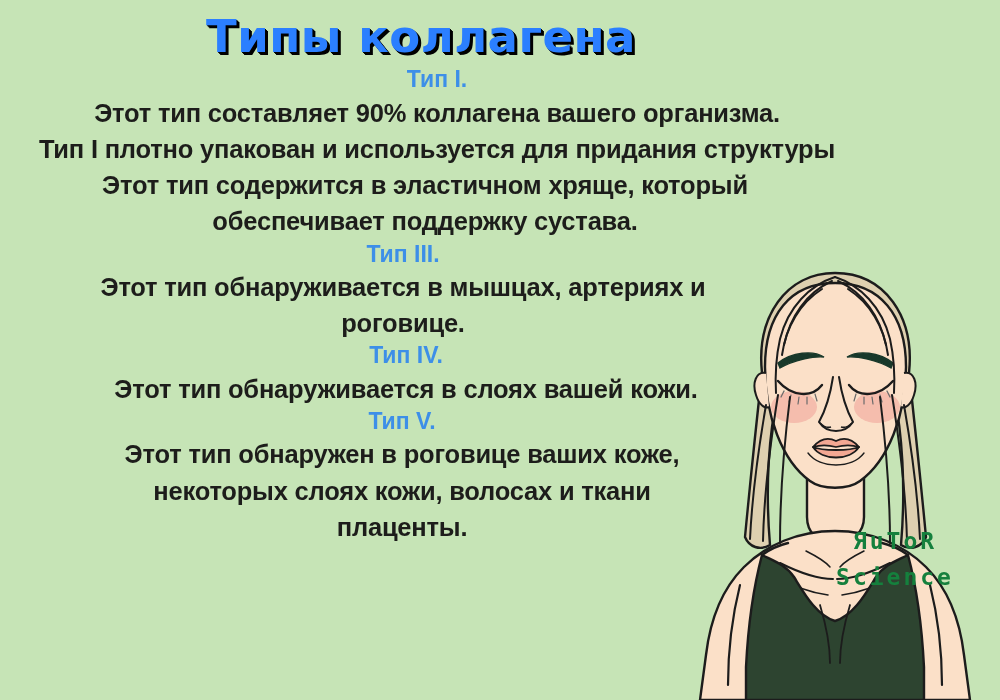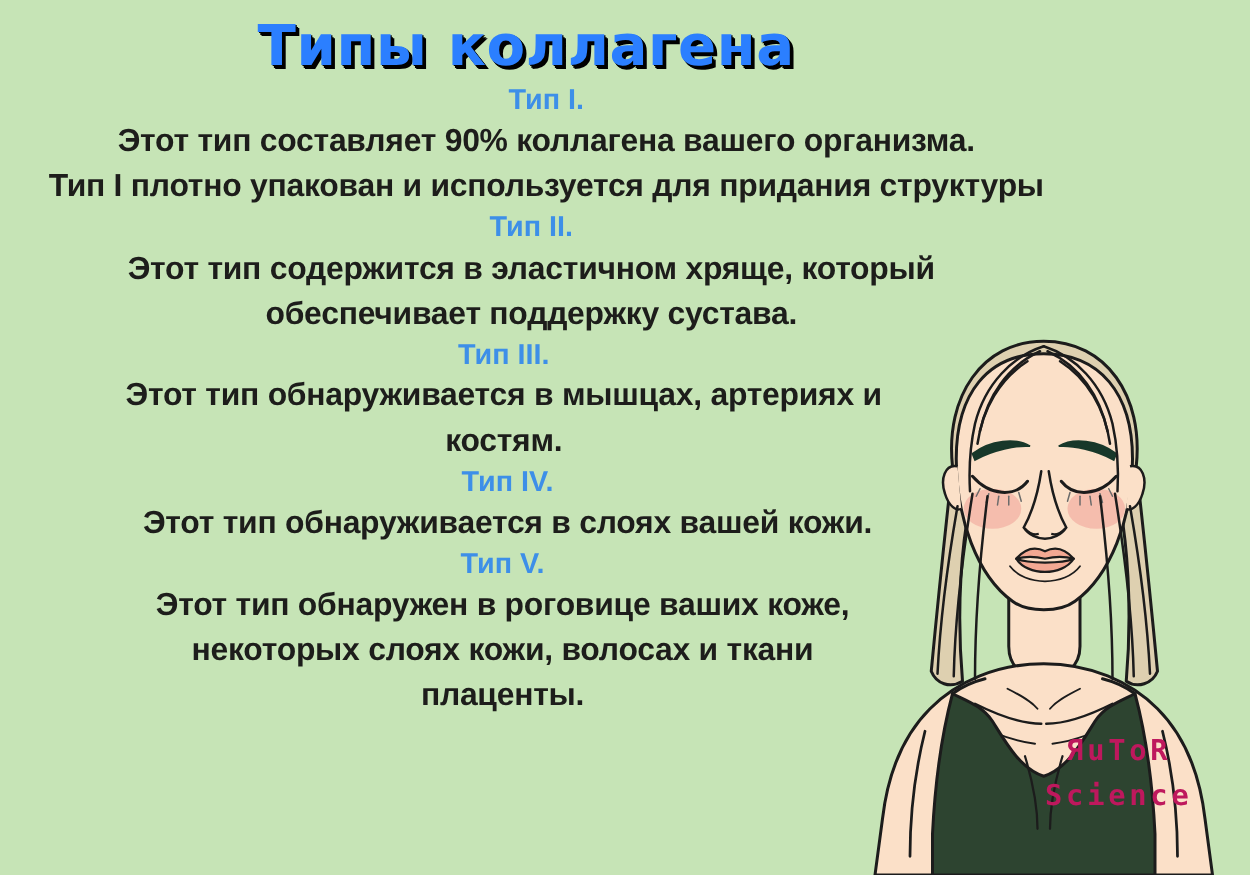--- a/index.html
+++ b/index.html
@@ -91,28 +91,28 @@
   .sec-3 { width: 784px; margin-left: 0; }
   .sec-4 { width: 790px; margin-left: 0; }
   .sec-5 { width: 782px; margin-left: 0; }
 
   .gap-s  { height: 5px; }
 
   
   #watermark {
     position: absolute;
     left: 800px;
-    top: 584px;
+    top: 524px;
     width: 190px;
     text-align: center;
     font-family: "DejaVu Sans Mono", monospace;
     font-size: 23px;
     font-weight: bold;
     letter-spacing: 3px;
-    color: #be185d;
+    color: #15803d;
     line-height: 1.55;
     pointer-events: none;
   }
 </style>
 </head>
 <body>
 
 <div id="poster">
 
   <div id="illustration">
@@ -242,29 +242,28 @@
 
     <div class="gap-s"></div>
 
     <section class="sec-1">
       <div class="type-heading">Тип I.</div>
       <div class="type-body">Этот тип составляет 90% коллагена вашего организма.</div>
       <div class="type-body">Тип I плотно упакован и используется для придания структуры</div>
     </section>
 
     <section class="sec-2">
-      <div class="type-heading">Тип II.</div>
       <div class="type-body">Этот тип содержится в эластичном хряще, который</div>
       <div class="type-body">обеспечивает поддержку сустава.</div>
     </section>
 
     <section class="sec-3">
       <div class="type-heading">Тип III.</div>
       <div class="type-body">Этот тип обнаруживается в мышцах, артериях и</div>
-      <div class="type-body">костям.</div>
+      <div class="type-body">роговице.</div>
     </section>
 
     <section class="sec-4">
       <div class="type-heading">Тип IV.</div>
       <div class="type-body">Этот тип обнаруживается в слоях вашей кожи.</div>
     </section>
 
     <section class="sec-5">
       <div class="type-heading">Тип V.</div>
       <div class="type-body">Этот тип обнаружен в роговице ваших коже,</div>

